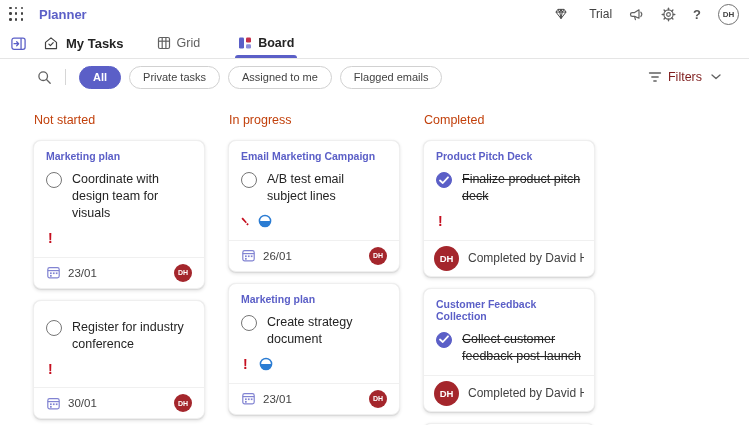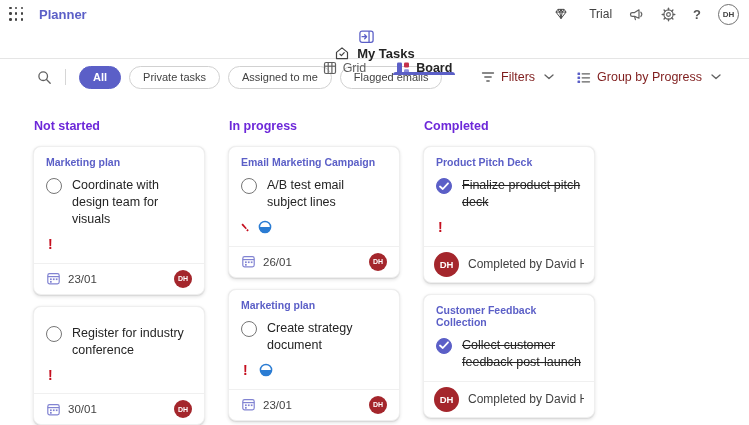--- a/index.html
+++ b/index.html
@@ -37,26 +37,25 @@
     font-size: 8px; font-weight: 700;
     display: flex; align-items: center; justify-content: center;
     background: #fff; cursor: pointer;
   }
   
   .navbar {
     height: 31px;
     display: flex; align-items: center;
     padding: 0 10px;
     border-bottom: 1px solid #e5e5e5;
-    flex-direction: column;
   }
   .nav-toggle { margin-right: 16px; cursor: pointer; }
   .page-title-group { display: flex; align-items: center; gap: 7px; cursor: pointer; }
   .page-title { font-size: 13px; font-weight: 700; color: #242424; }
-  .tabs { display: flex; align-items: stretch; height: 100%; margin-left: 26px; gap: 16px; }
+  .tabs { display: flex; align-items: stretch; height: 100%; margin-left: 26px; gap: 24px; }
   .tab {
     display: flex; align-items: center; gap: 6px;
     padding: 0 7px; position: relative; cursor: pointer;
     font-size: 12.5px; color: #616161;
   }
   .tab.active { color: #242424; font-weight: 700; }
   .tab.active .tab-underline {
     position: absolute; left: 4px; right: 4px; bottom: 0;
     height: 3px; background: #5b5fc7; border-radius: 3px 3px 0 0;
   }
@@ -79,21 +78,21 @@
   .filter-right { margin-left: auto; display: flex; align-items: center; gap: 22px; }
   .menu-chip { display: flex; align-items: center; gap: 6px; font-size: 12.5px; color: #7f1d1d; cursor: pointer; }
   .menu-chip .chev { margin-left: 3px; display: flex; }
   
   .board {
     display: flex; gap: 23px;
     padding: 2px 0 0 33px;
     align-items: flex-start;
   }
   .column { width: 172px; flex: none; }
-  .col-title { font-size: 12.5px; font-weight: 700; color: #6d28d9; margin: 22px 0 13px 1px; }
+  .col-title { font-size: 12.5px; font-weight: 400; color: #c2410c; margin: 16px 0 13px 1px; }
   .card {
     background: #fff;
     border: 1px solid #efefef;
     border-radius: 8px;
     box-shadow: 0 1.6px 3.6px rgba(0,0,0,.11), 0 0.3px 0.9px rgba(0,0,0,.07);
     margin-bottom: 11px;
     cursor: pointer;
   }
   .card-body { padding: 9px 12px 4px; }
   .plan-link { font-size: 10.5px; font-weight: 700; color: #5b5fc7; cursor: pointer; }
@@ -257,38 +256,20 @@
             <line x1="5.8" y1="10" x2="8.2" y2="10" stroke="#616161" stroke-width="1.3" stroke-linecap="round"></line>
           </svg>
       </span>
       <span>Filters</span>
       <span class="chev">
         <svg width="10" height="6" viewBox="0 0 10 6">
             <polyline points="1,1 5,4.6 9,1" fill="none" stroke="#616161" stroke-width="1.3" stroke-linecap="round" stroke-linejoin="round"></polyline>
           </svg>
       </span>
     </div>
-    <div class="menu-chip">
-      <span style="display:flex">
-        <svg width="15" height="13" viewBox="0 0 15 13">
-            <rect x="1.5" y="1.5" width="2.6" height="2.6" rx="0.6" fill="#5b5fc7"></rect>
-            <rect x="1.5" y="5.5" width="2.6" height="2.6" rx="0.6" fill="#5b5fc7"></rect>
-            <rect x="1.5" y="9.5" width="2.6" height="2.6" rx="0.6" fill="#5b5fc7"></rect>
-            <line x1="6.2" y1="2.8" x2="13.5" y2="2.8" stroke="#616161" stroke-width="1.3" stroke-linecap="round"></line>
-            <line x1="6.2" y1="6.8" x2="13.5" y2="6.8" stroke="#616161" stroke-width="1.3" stroke-linecap="round"></line>
-            <line x1="6.2" y1="10.8" x2="13.5" y2="10.8" stroke="#616161" stroke-width="1.3" stroke-linecap="round"></line>
-          </svg>
-      </span>
-      <span>Group by Progress</span>
-      <span class="chev">
-        <svg width="10" height="6" viewBox="0 0 10 6">
-            <polyline points="1,1 5,4.6 9,1" fill="none" stroke="#616161" stroke-width="1.3" stroke-linecap="round" stroke-linejoin="round"></polyline>
-          </svg>
-      </span>
-    </div>
   </div>
 </div>
 
 <div class="board">
 
   <div class="column">
     <div class="col-title">Not started</div>
 
     <div class="card">
       <div class="card-body">

